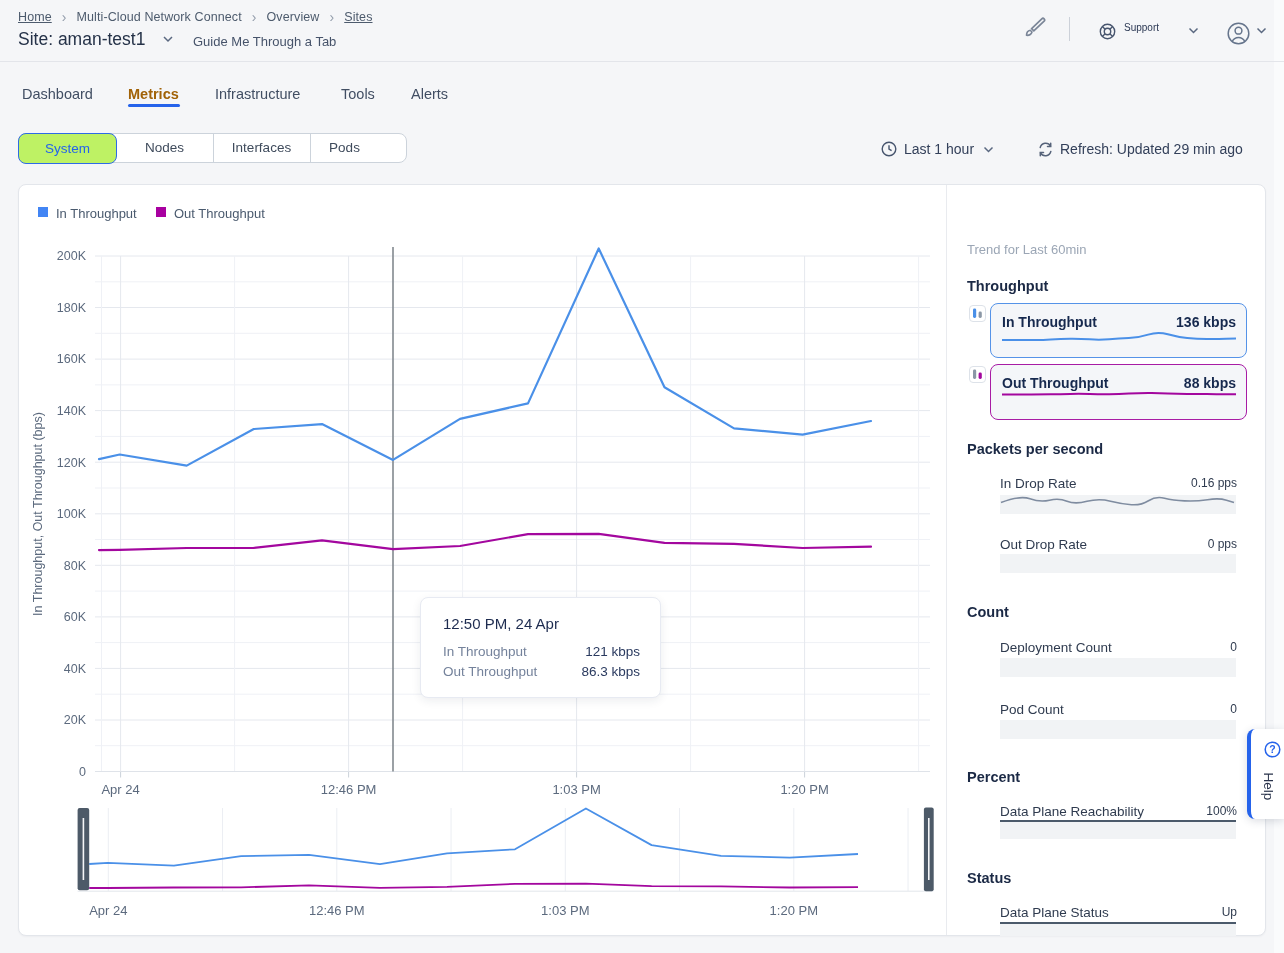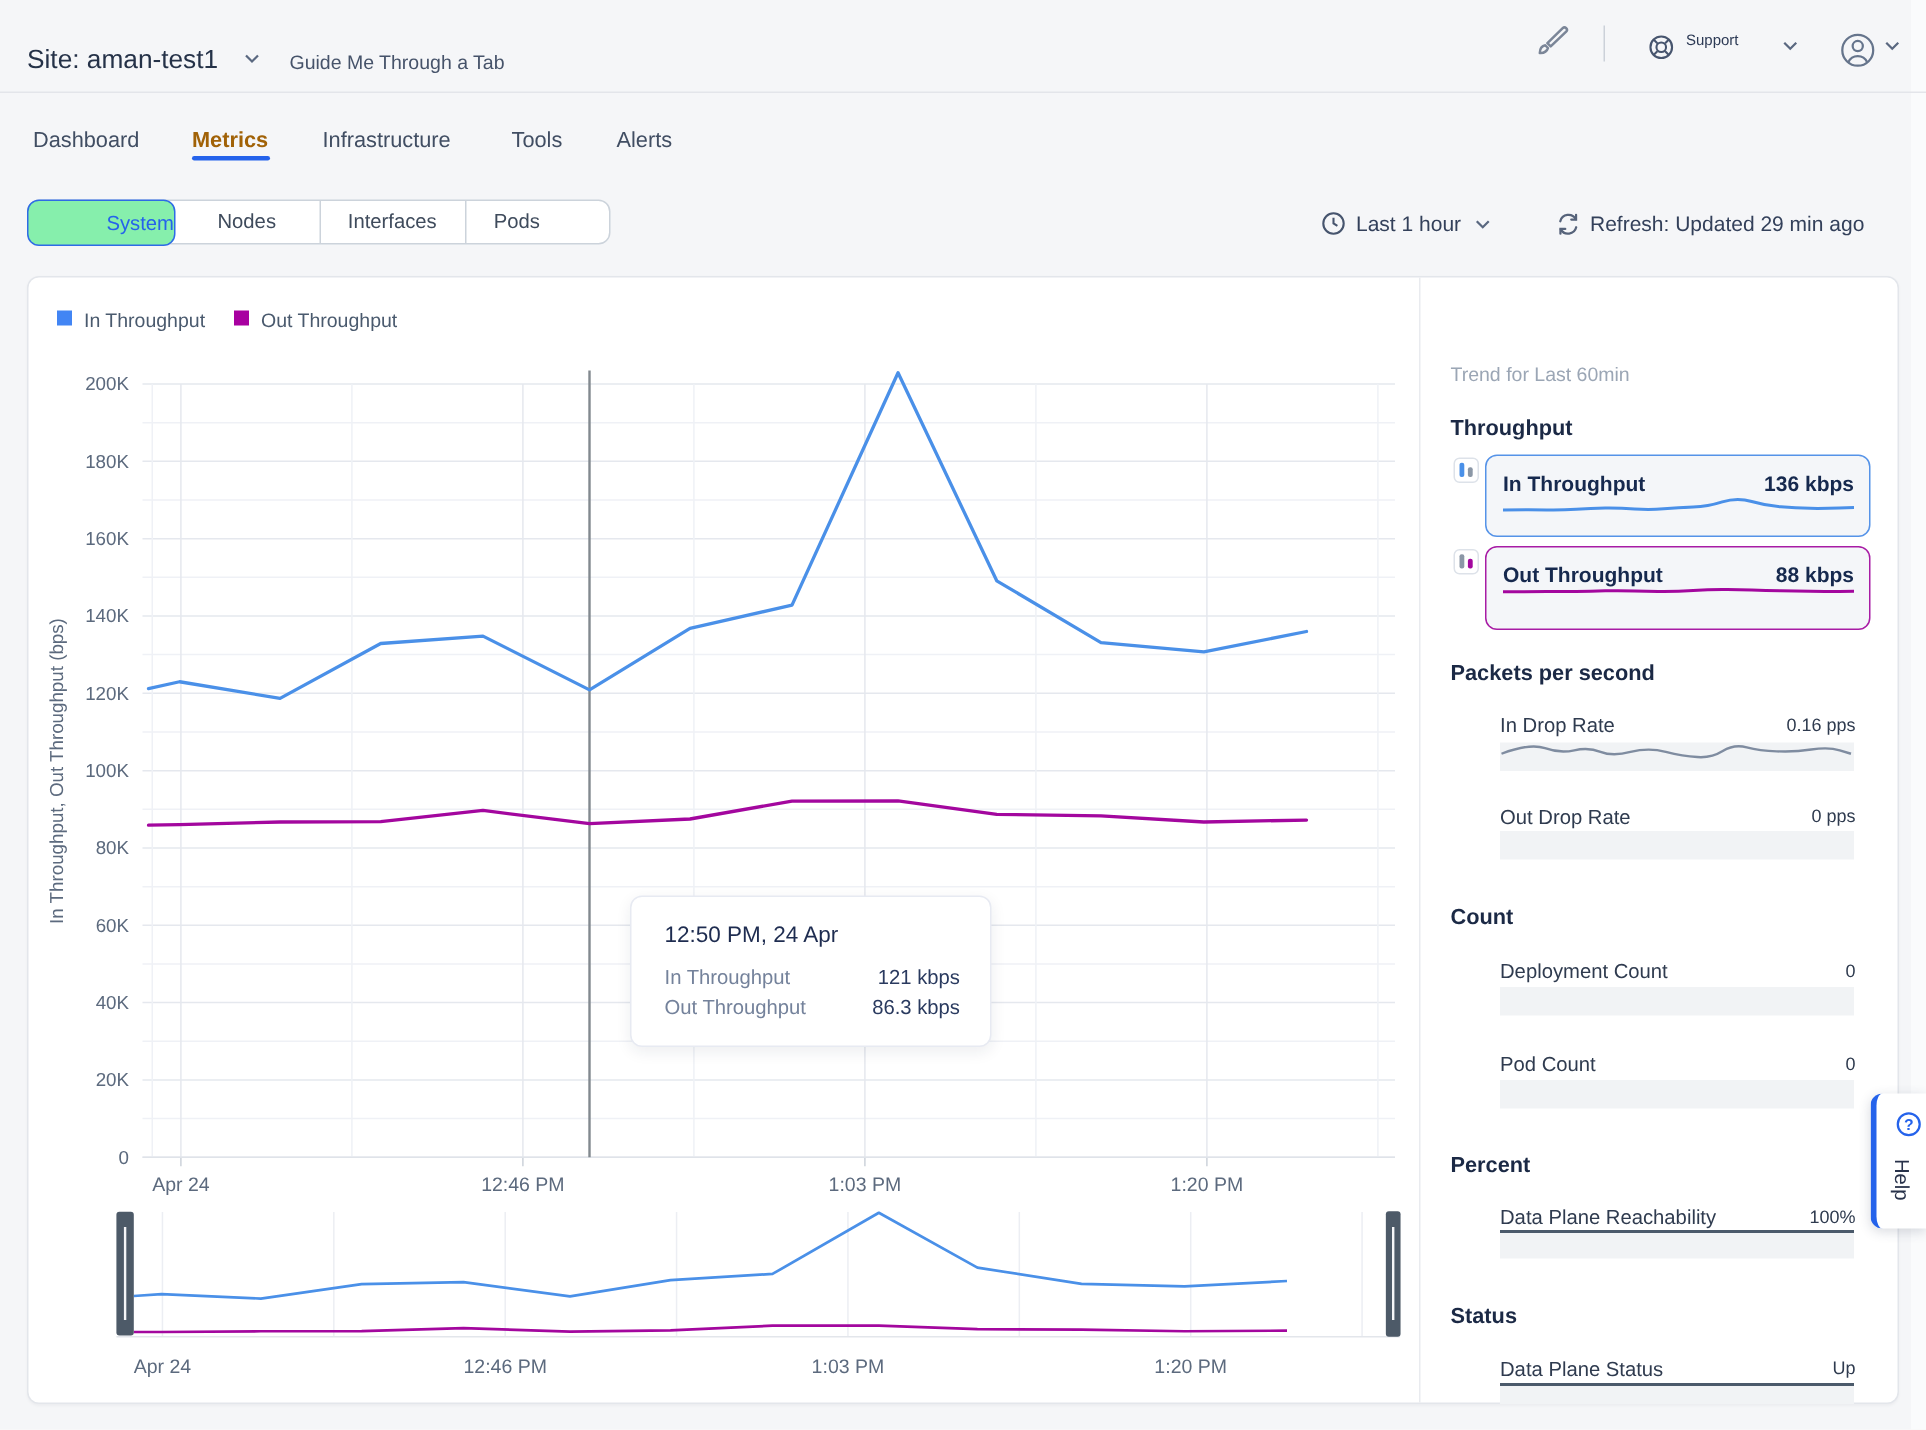--- a/index.html
+++ b/index.html
@@ -8,21 +8,21 @@
 .crumb a{color:#4d5b6d;text-decoration:underline}
 .crumb .sep{color:#939dab;padding:0 10px;font-size:14px;vertical-align:-1px}
 .title{top:29px;left:18px;font-size:17.5px;color:#253248;font-weight:500}
 .guide{top:34px;left:193px;font-size:13px;color:#46536a}
 .hr1{top:61px;left:0;width:1284px;height:1px;background:#e3e5ea}
 .tab{top:86px;font-size:14.5px;color:#414e63}
 .tab.active{color:#a16207;font-weight:bold}
 .tabline{top:104px;left:128px;width:52px;height:3px;background:#2563eb;border-radius:2px}
 .segwrap{top:133px;left:18px;width:389px;height:30px;background:#fff;border:1px solid #ccd3db;border-radius:8px}
 .seg{position:absolute;top:0;height:28px;line-height:28px;text-align:center;font-size:13.5px;color:#3f4b5c}
-.seg1{position:absolute;top:-1px;left:-1px;width:99px;height:31px;line-height:29px;text-align:right;font-size:13.5px;color:#2563eb;background:#86efac;border:1.5px solid #2e6be6;border-radius:8px}
+.seg1{position:absolute;top:-1px;left:-1px;width:99px;height:31px;line-height:29px;text-align:center;font-size:13.5px;color:#2563eb;background:#bef264;border:1.5px solid #2e6be6;border-radius:8px}
 .sep2{position:absolute;top:0;width:1px;height:28px;background:#ccd3db}
 .ctrl{font-size:14px;color:#33405a}
 .card{top:184px;left:18px;width:1248px;height:752px;background:#fff;border:1px solid #e3e6eb;border-radius:8px;box-shadow:0 1px 2px rgba(20,30,60,.04)}
 .lgsq{width:10px;height:10px;top:207px}
 .lgtx{top:206px;font-size:13px;color:#4a5a6e}
 .vdiv{top:185px;left:946px;width:1px;height:750px;background:#e9ebef}
 .trend{top:242px;left:967px;font-size:13px;color:#9ba6b5}
 .shead{left:967px;font-size:14.5px;font-weight:bold;color:#1b2945}
 .mcard{left:990px;width:257px;background:#f4f6f9;border-radius:8px}
 .mlab{position:absolute;left:11px;top:10px;font-size:14px;font-weight:bold;color:#16294e}
@@ -35,20 +35,21 @@
 .tiptitle{position:absolute;left:22px;top:17px;font-size:15px;font-weight:normal;color:#1e2c50}
 .tiplab{position:absolute;left:22px;font-size:13.5px;color:#74829b}
 .tipval{position:absolute;right:20px;font-size:13.5px;color:#2a3a5f;text-align:left}
 .help{top:729px;left:1247px;width:37px;height:90px;background:#fff;border-left:4px solid #2563eb;border-radius:8px 0 0 8px;box-shadow:0 2px 8px rgba(50,60,90,.18)}
 .helptx{position:absolute;left:2px;top:50px;width:30px;text-align:center;font-size:13.5px;color:#28324a;transform:rotate(90deg)}
 </style></head>
 <body>
 <div id="page">
 <div class="abs" style="left:1274px;top:0;width:10px;height:953px;background:#fafbfc"></div>
 
+<div class="abs crumb"><a>Home</a><span class="sep">›</span>Multi-Cloud Network Connect<span class="sep">›</span>Overview<span class="sep">›</span><a>Sites</a></div>
 <div class="abs title">Site: aman-test1</div>
 <svg class="abs" style="left:162px;top:35px" width="12" height="8" viewBox="0 0 12 8">
       <polyline points="2,2 6,6 10,2" fill="none" stroke="#5a6880" stroke-width="1.5"></polyline>
     </svg>
 <div class="abs guide">Guide Me Through a Tab</div>
 
 <svg class="abs" style="left:1022px;top:15px" width="24" height="24" viewBox="0 0 24 24" fill="none" stroke="#7b8698" stroke-width="1.8" stroke-linecap="round">
 <path d="M19.8 3.8 a1.6 1.6 0 0 1 2.3 2.3 L11.8 15.9 l-2.2-2.2 z" stroke-width="1.7" stroke-linejoin="round"></path>
       <path d="M8.2 15.2 c-2.2.4-3.6 2.3-3.7 5.1 2.8.2 4.8-1.2 5.5-3.3 z" stroke-width="1.6" stroke-linejoin="round"></path>
 </svg>

